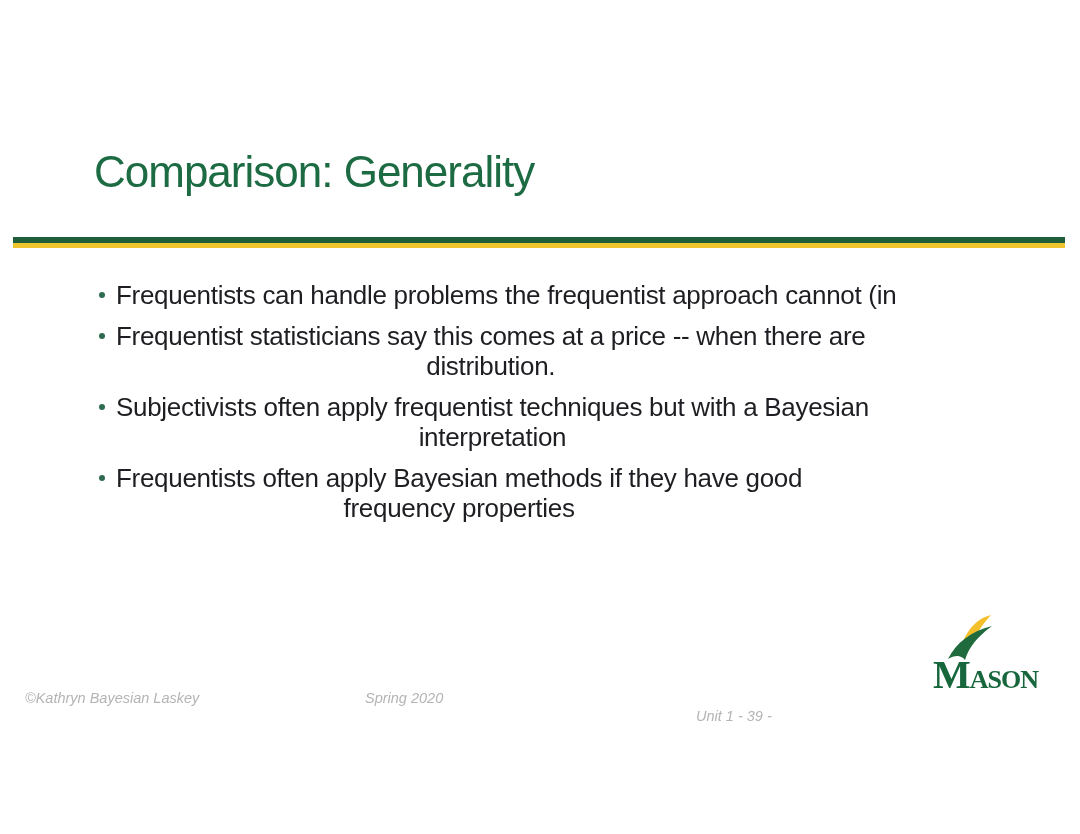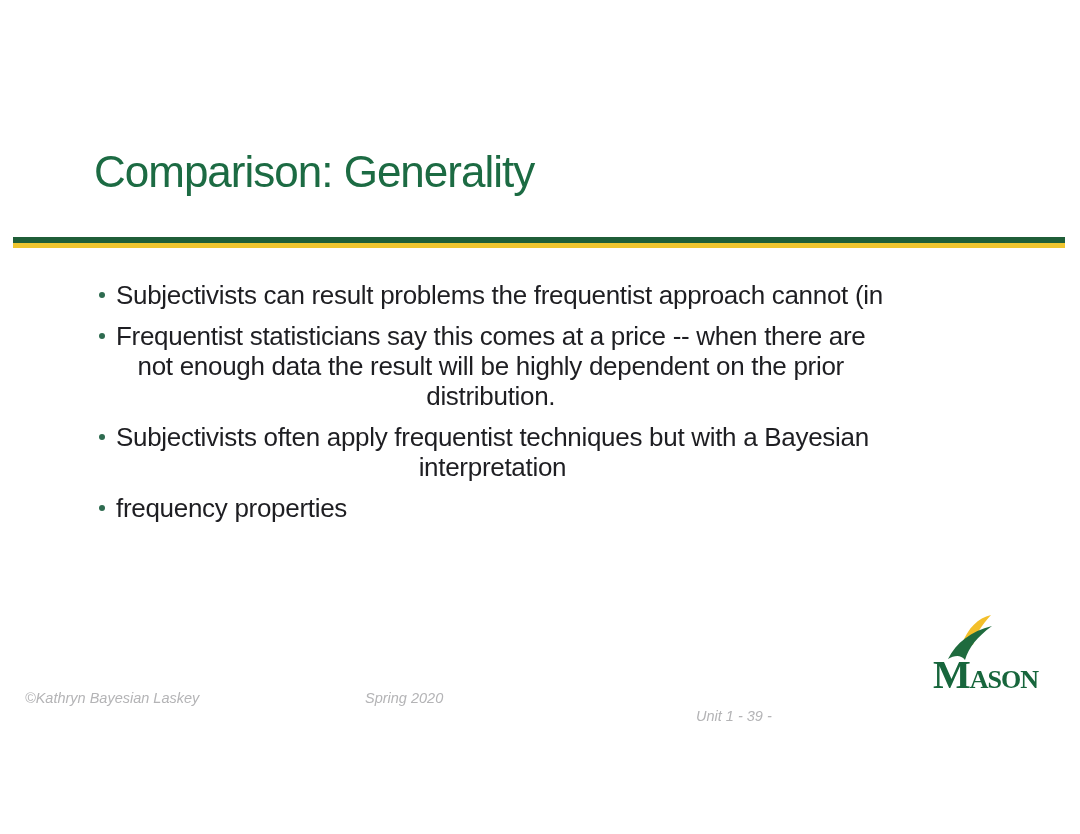--- a/index.html
+++ b/index.html
@@ -45,41 +45,41 @@
 
   <div class="rule">
     <div class="rule-green"></div>
     <div class="rule-gold"></div>
   </div>
 
   <ul class="bullets">
     <li class="bullet">
       <span class="dot"></span>
       <div class="blines">
-        <div>Subjectivists can result problems the frequentist approach cannot (in</div>
+        <div>Frequentists can handle problems the frequentist approach cannot (in</div>
       </div>
     </li>
     <li class="bullet">
       <span class="dot"></span>
       <div class="blines">
         <div>Frequentist statisticians say this comes at a price -- when there are</div>
-        <div>not enough data the result will be highly dependent on the prior</div>
         <div>distribution.</div>
       </div>
     </li>
     <li class="bullet">
       <span class="dot"></span>
       <div class="blines">
         <div>Subjectivists often apply frequentist techniques but with a Bayesian</div>
         <div>interpretation</div>
       </div>
     </li>
     <li class="bullet">
       <span class="dot"></span>
       <div class="blines">
+        <div>Frequentists often apply Bayesian methods if they have good</div>
         <div>frequency properties</div>
       </div>
     </li>
   </ul>
 
   <span class="foot foot-copyright">©Kathryn Bayesian Laskey</span>
   <span class="foot foot-semester">Spring 2020</span>
   <span class="foot foot-unit">Unit 1 - 39 -</span>
 
   <div class="logo">

